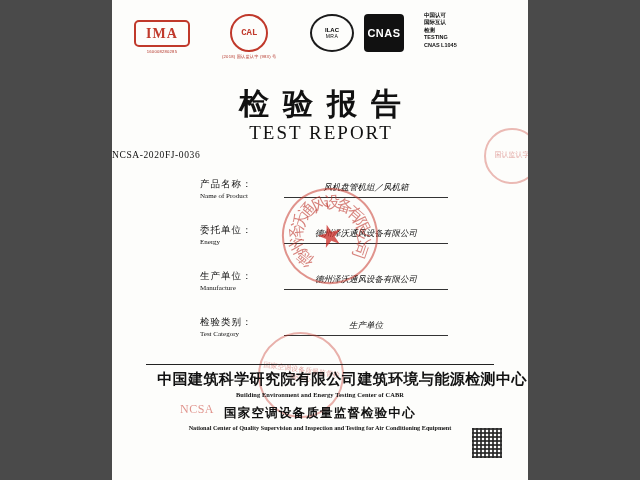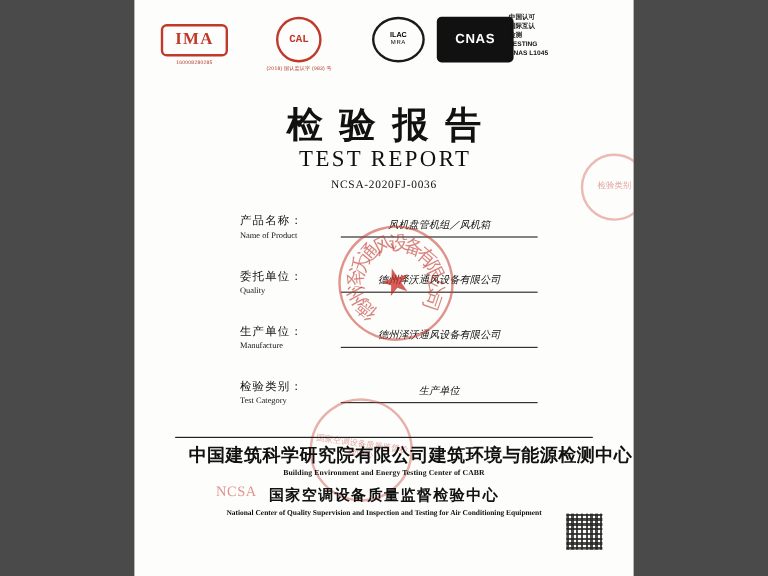--- a/index.html
+++ b/index.html
@@ -73,21 +73,21 @@
     align-items: center;
     justify-content: center;
     font-size: 14px;
     font-weight: bold;
     color: #c0392b;
     letter-spacing: 1px;
     box-sizing: border-box;
     font-family: "Liberation Serif", serif;
   }
   .cnas-mark {
-    width: 64px;
+    width: 40px;
     height: 38px;
     background: #111;
     border-radius: 4px;
     color: #fff;
     display: flex;
     align-items: center;
     justify-content: center;
     font-size: 11px;
     font-weight: bold;
     letter-spacing: 0.5px;
@@ -134,21 +134,20 @@
     font-family: "Liberation Serif", serif;
     font-size: 19px;
     letter-spacing: 2px;
     color: #111;
     text-indent: 2px;
   }
   .report-no {
     position: absolute;
     top: 150px;
     width: 416px;
-    text-align: center;
     font-family: "Liberation Serif", serif;
     font-size: 9.5px;
     letter-spacing: 0.6px;
     color: #111;
   }
 
   
   .fields {
     position: absolute;
     left: 88px;
@@ -374,21 +373,21 @@
         <div class="field-label">
           <span class="cn">产品名称：</span>
           <span class="en">Name of Product</span>
         </div>
         <div class="field-value">风机盘管机组／风机箱</div>
       </div>
 
       <div class="field-row">
         <div class="field-label">
           <span class="cn">委托单位：</span>
-          <span class="en">Quality</span>
+          <span class="en">Energy</span>
         </div>
         <div class="field-value">德州泽沃通风设备有限公司</div>
       </div>
 
       <div class="field-row">
         <div class="field-label">
           <span class="cn">生产单位：</span>
           <span class="en">Manufacture</span>
         </div>
         <div class="field-value">德州泽沃通风设备有限公司</div>
@@ -416,21 +415,21 @@
         <span class="ring-char" style="transform: rotate(-55.9091deg) translate(39px) rotate(90deg) translate(-3px, -4px);">备</span>
         <span class="ring-char" style="transform: rotate(-33.1818deg) translate(39px) rotate(90deg) translate(-3px, -4px);">有</span>
         <span class="ring-char" style="transform: rotate(-10.4545deg) translate(39px) rotate(90deg) translate(-3px, -4px);">限</span>
         <span class="ring-char" style="transform: rotate(12.2727deg) translate(39px) rotate(90deg) translate(-3px, -4px);">公</span>
         <span class="ring-char" style="transform: rotate(35deg) translate(39px) rotate(90deg) translate(-3px, -4px);">司</span>
       </div>
     <div class="seal" id="seal-bottom">
       <span class="seal-label">国家空调设备质量监督检验中心</span>
     </div>
     <div class="seal" id="seal-right">
-      <span class="seal-label">检验类别</span>
+      <span class="seal-label">国认监认字</span>
     </div>
 
     <div class="footer-rule"></div>
     <div class="footer">
       <div class="org-cn">中国建筑科学研究院有限公司建筑环境与能源检测中心</div>
       <div class="org-en">Building Environment and Energy Testing Center of CABR</div>
       <div class="org-cn2">国家空调设备质量监督检验中心</div>
       <div class="org-en2">National Center of Quality Supervision and Inspection and Testing for Air Conditioning Equipment</div>
     </div>
 

